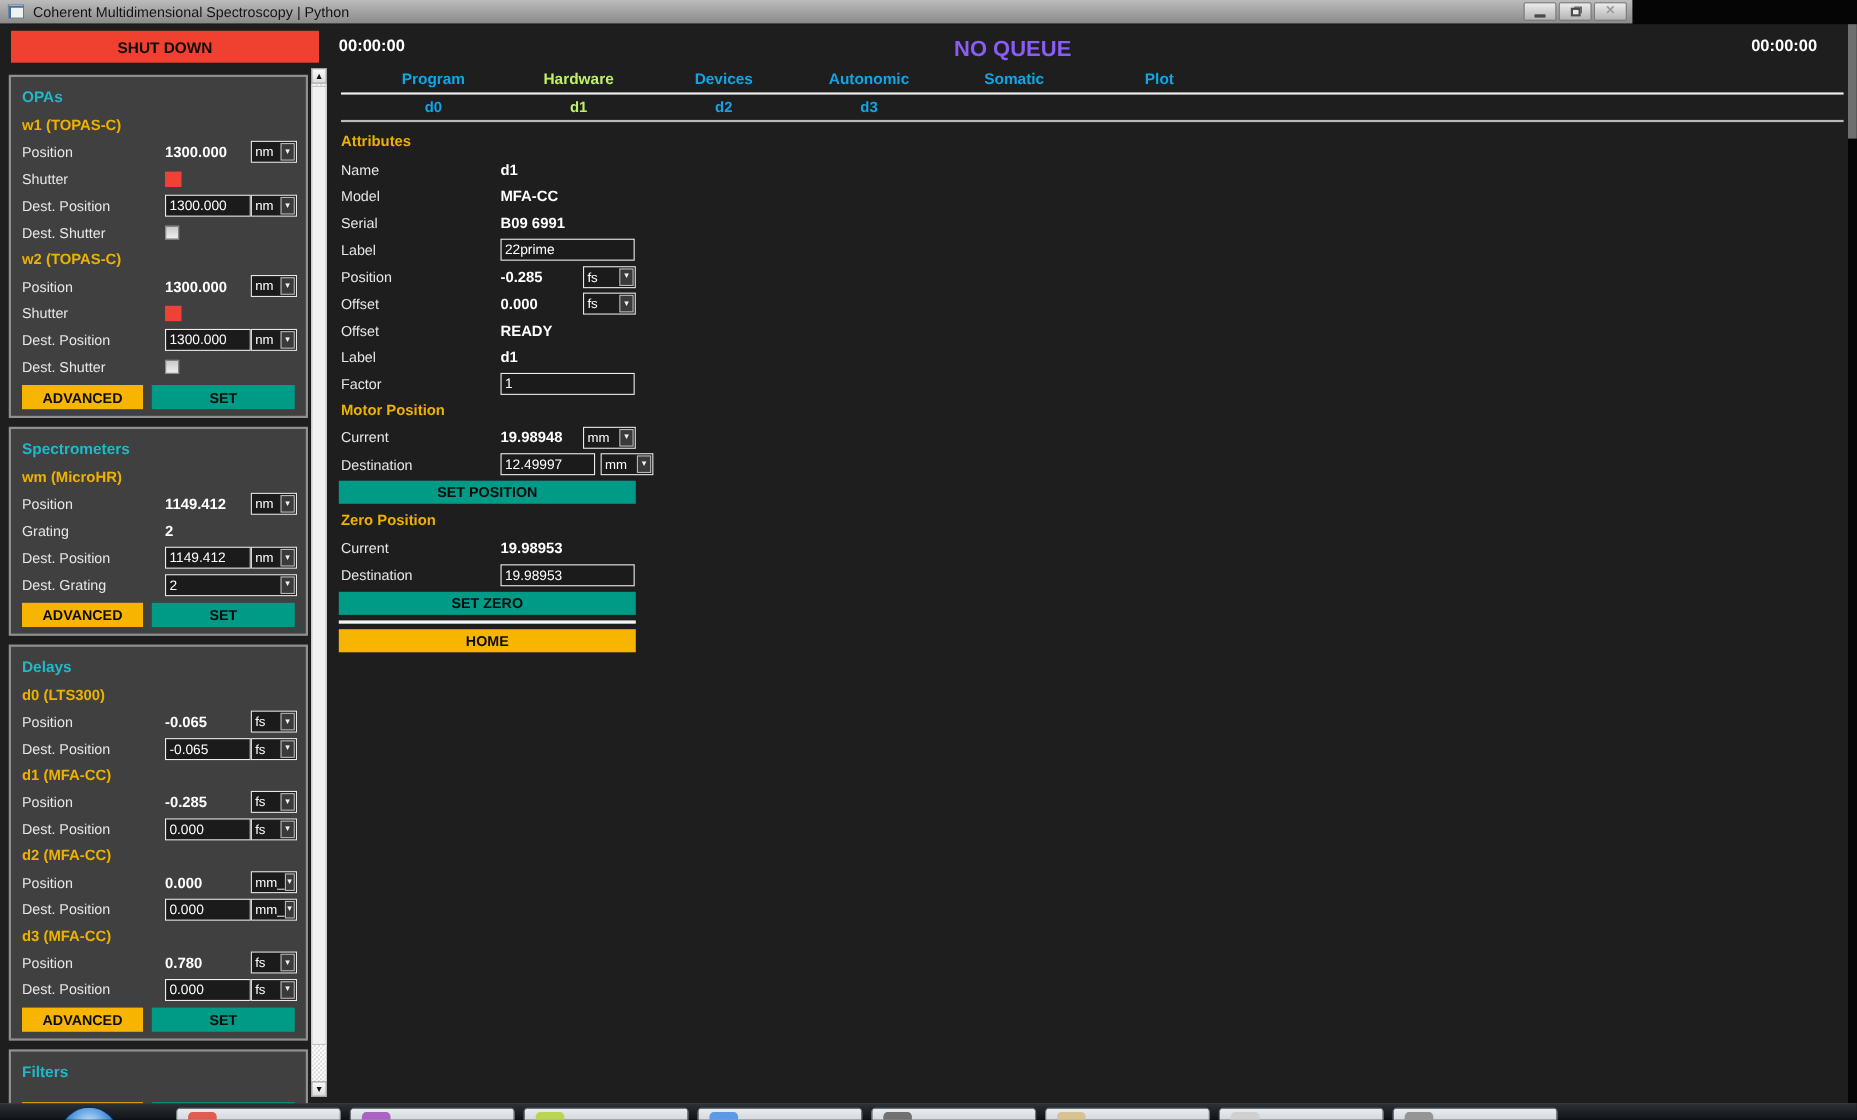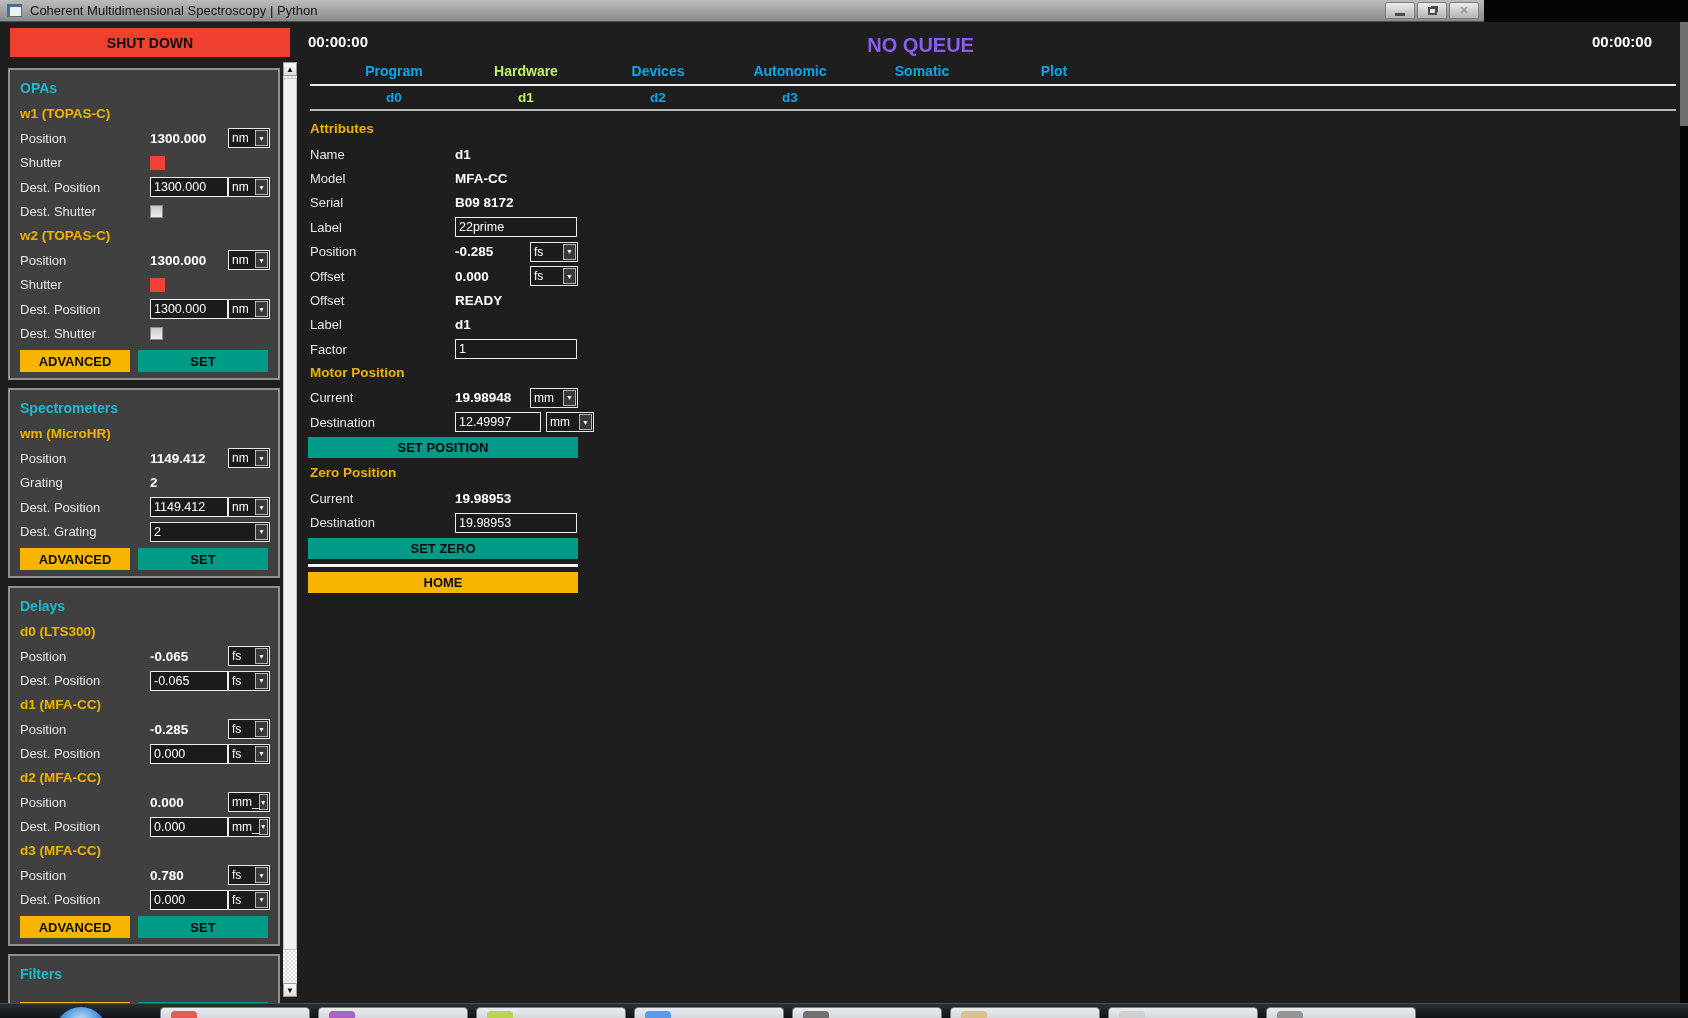--- a/index.html
+++ b/index.html
@@ -336,21 +336,21 @@
       <div class="row" data-name="form-row">
         <span class="lbl" data-name="field-label">Name</span>
         <span class="c1 val" data-name="name-value">d1</span>
       </div>
       <div class="row" data-name="form-row">
         <span class="lbl" data-name="field-label">Model</span>
         <span class="c1 val" data-name="model-value">MFA-CC</span>
       </div>
       <div class="row" data-name="form-row">
         <span class="lbl" data-name="field-label">Serial</span>
-        <span class="c1 val" data-name="serial-value">B09 8172</span>
+        <span class="c1 val" data-name="serial-value">B09 6991</span>
       </div>
       <div class="row" data-name="form-row">
         <span class="lbl" data-name="field-label">Label</span>
         <input class="c1 tb wide" data-name="label-input" value="22prime" style="">
       </div>
       <div class="row" data-name="form-row">
         <span class="lbl" data-name="field-label">Position</span>
         <span class="c1 val" data-name="position-value">-0.285</span>
         <span class="unit cu" data-name="unit-select">
           <span class="u-txt" data-name="unit-value">fs</span>

